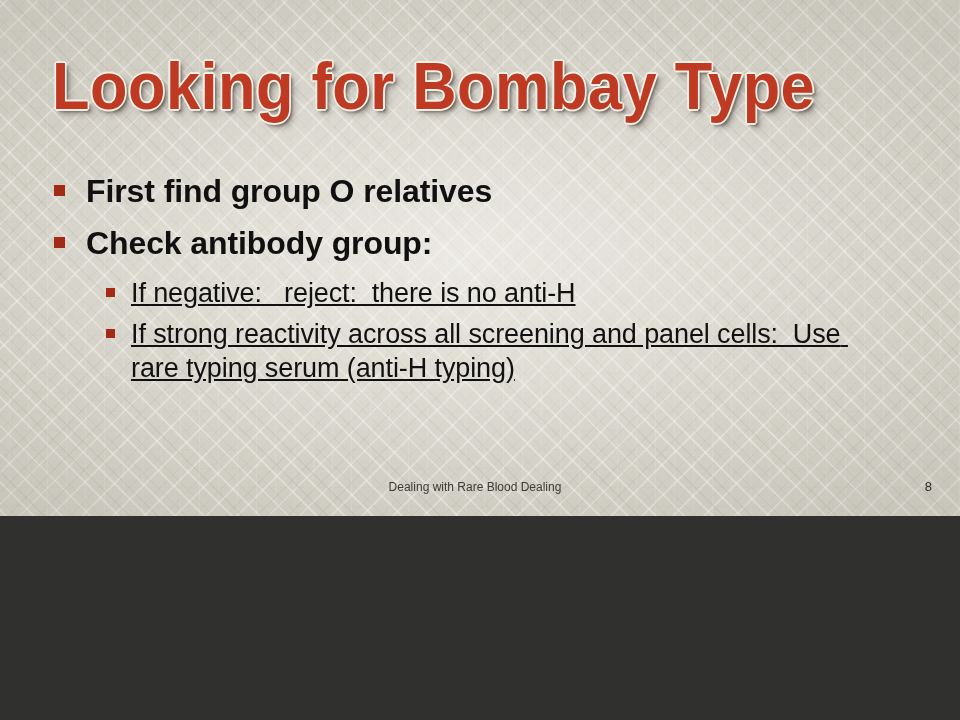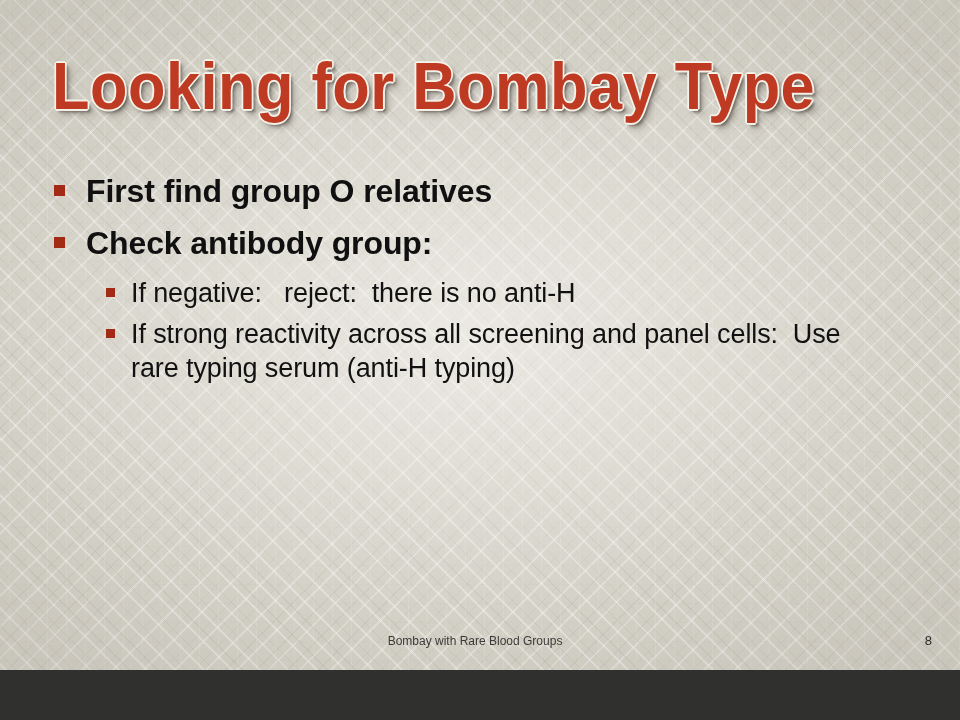--- a/index.html
+++ b/index.html
@@ -5,21 +5,21 @@
 <style>
   html, body {
     margin: 0;
     padding: 0;
     background: #30302e;
   }
 
   .slide {
     position: relative;
     width: 960px;
-    height: 670px;
+    height: 516px;
     overflow: hidden;
     background-color: #d2cfc5;
     font-family: "Liberation Sans", sans-serif;
     -webkit-font-smoothing: antialiased;
   }
 
   
   .bg-texture {
     position: absolute;
     inset: 0;
@@ -171,20 +171,21 @@
     margin-right: 16px;
   }
 
   .bullet-l2 .text {
     font-size: 27px;
     line-height: 34px;
     color: #111111;
     max-width: 712px;
     letter-spacing: -0.1px;
     white-space: pre-wrap;
+    text-decoration: underline;
   }
 
   
   .footer {
     position: absolute;
     left: 0;
     right: 0;
     bottom: 20px;
     height: 18px;
   }
@@ -244,17 +245,17 @@
 
       <div class="bullet-l2">
         <span class="marker"></span>
         <span class="text">If strong reactivity across all screening and panel cells:  Use rare typing serum (anti-H typing)</span>
       </div>
 
     </div>
   </div>
 
   <div class="footer">
-    <div class="footer-title">Bombay with Rare Blood Groups</div>
+    <div class="footer-title">Dealing with Rare Blood Dealing</div>
     <div class="footer-pagenum">8</div>
   </div>
 
 </div>
 
 </body></html>

